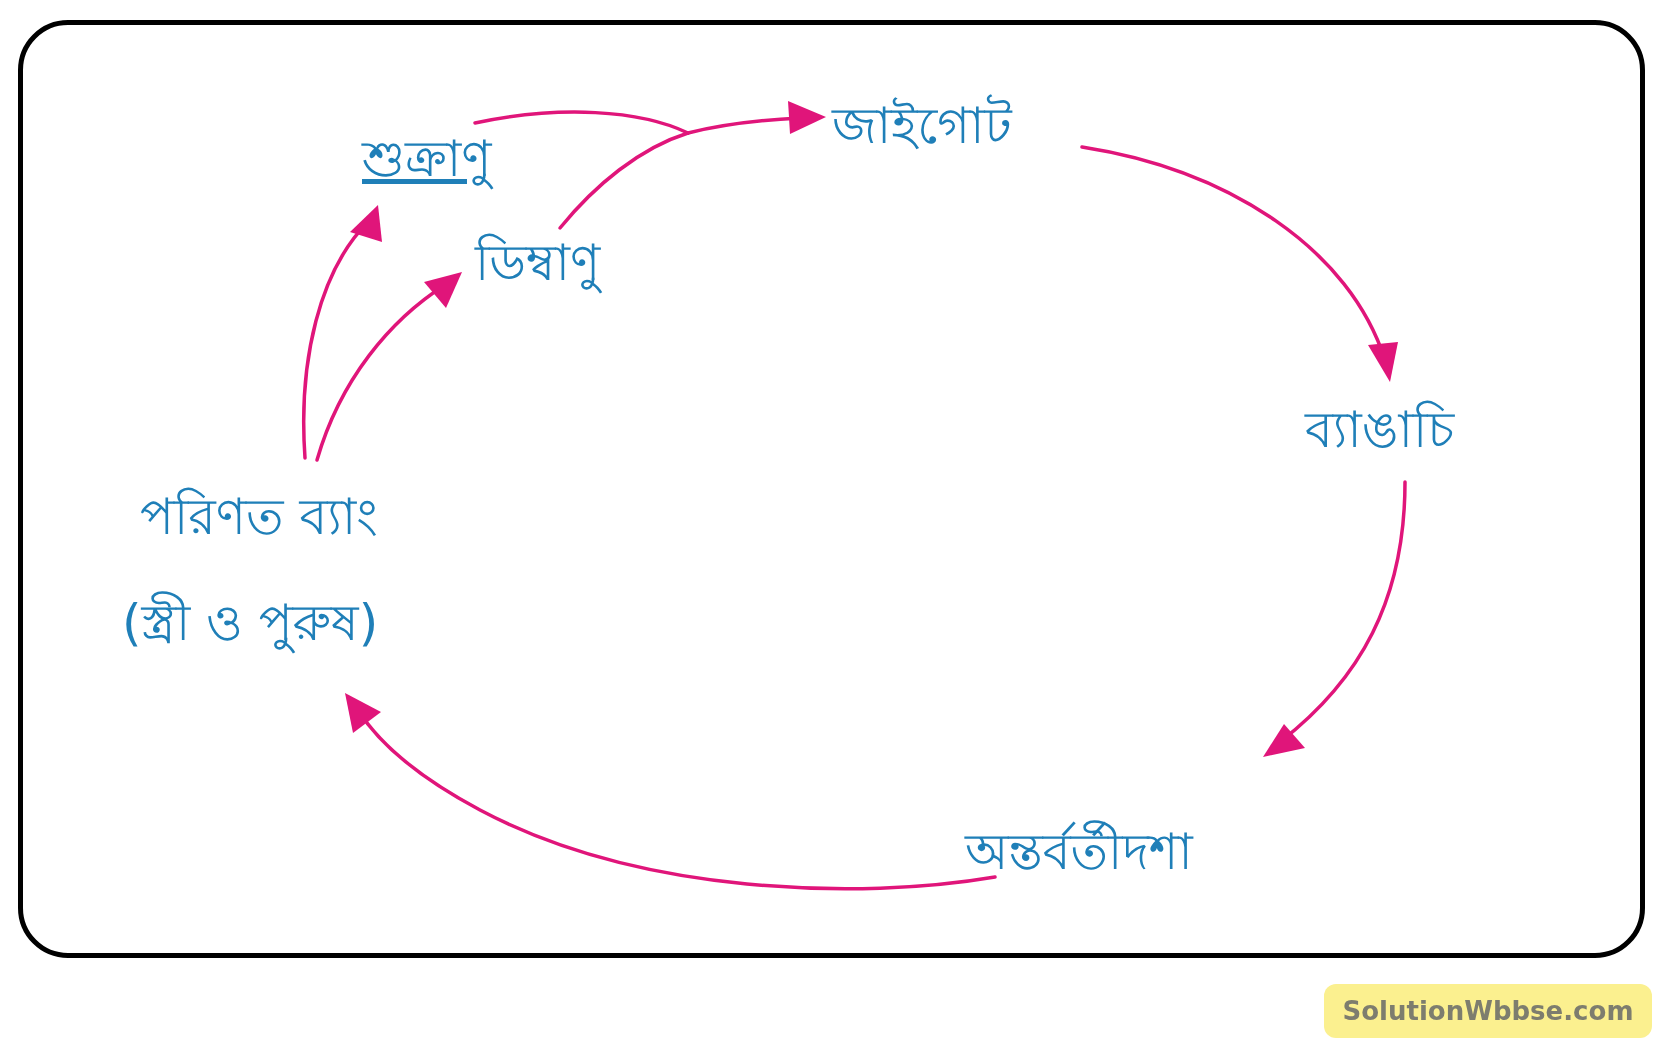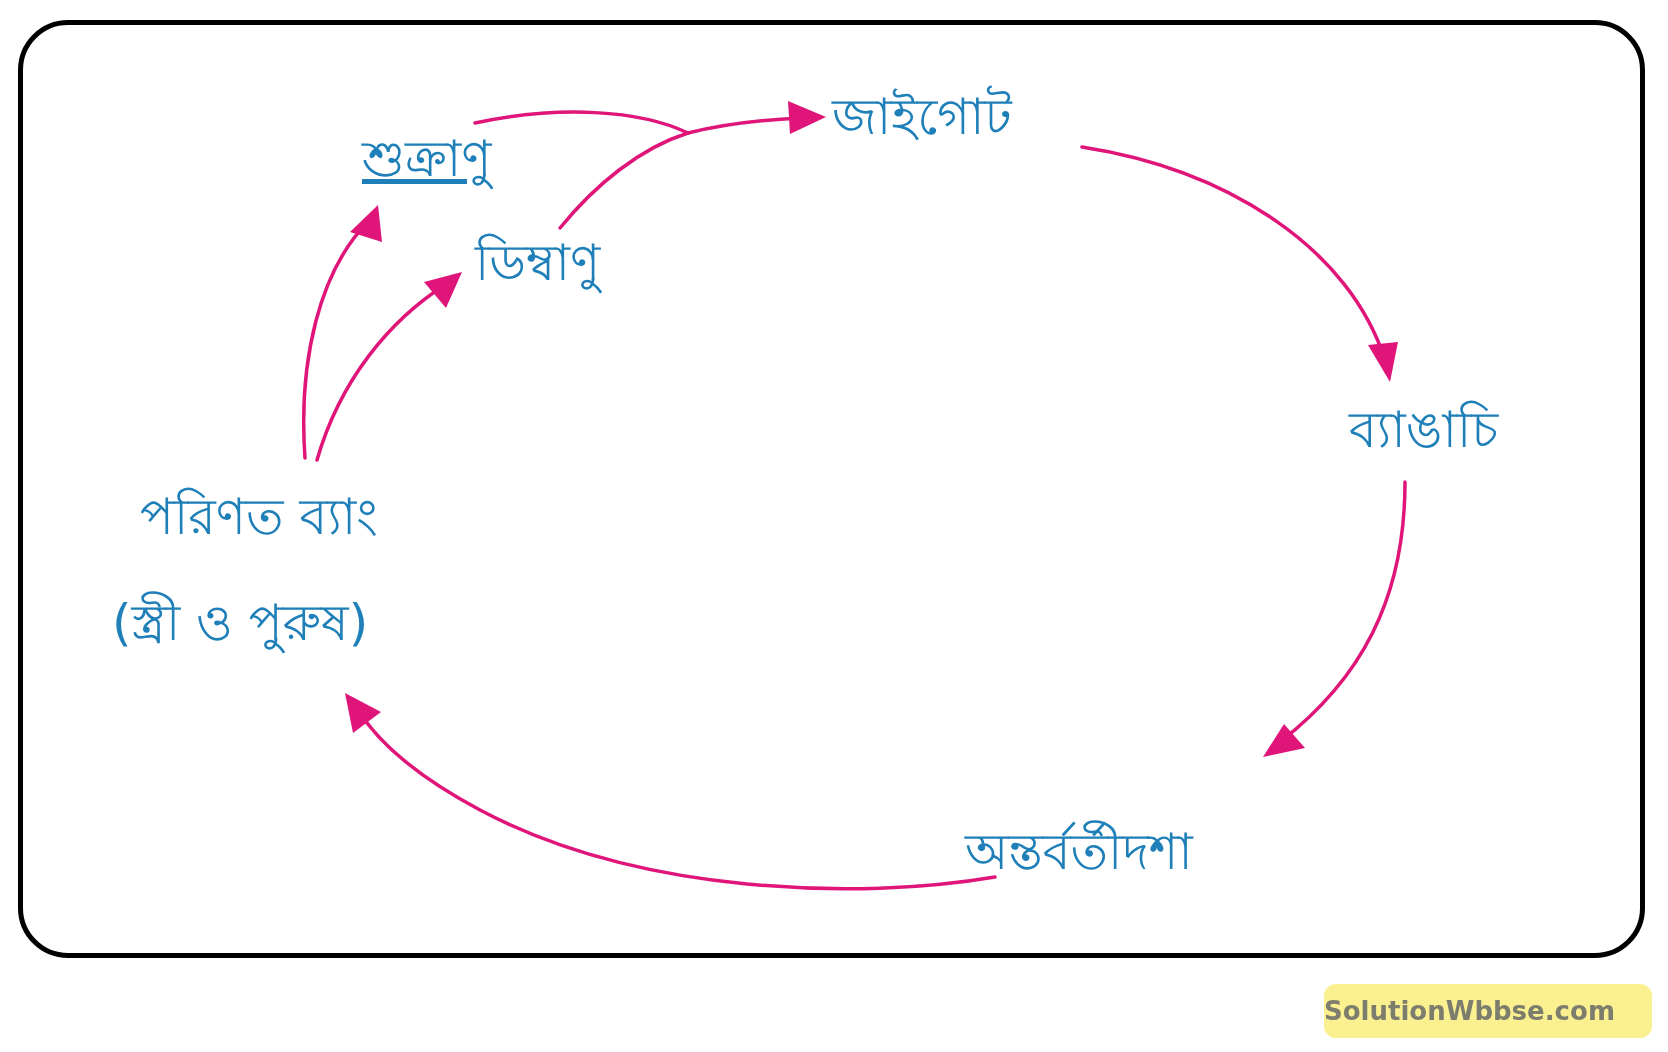--- a/index.html
+++ b/index.html
@@ -8,21 +8,21 @@
     position: absolute; left: 18px; top: 20px; width: 1617px; height: 928px;
     border: 5px solid #000000; border-radius: 50px; box-sizing: content-box; background: #ffffff;
   }
   svg.arrows { position: absolute; left: 0; top: 0; width: 1668px; height: 1052px; }
   .label {
     position: absolute; color: #1f7fb8; font-size: 50px; line-height: 1; white-space: nowrap;
     font-family: "DejaVu Sans", sans-serif; letter-spacing: 0px;
   }
   .watermark {
     position: absolute; left: 1324px; top: 984px; width: 328px; height: 54px;
-    background: #fbf08f; border-radius: 12px; display: flex; align-items: center; 
+    background: #fbf08f; border-radius: 12px; display: flex; align-items: center; justify-content: center;
     color: #7d7d6e; font-family: "DejaVu Sans", sans-serif; font-weight: bold; font-size: 26px;
   }
 </style>
 </head>
 <body>
 
 <div class="frame"></div>
 
 <svg class="arrows" viewBox="0 0 1668 1052" xmlns="http://www.w3.org/2000/svg">
   <defs>
@@ -53,21 +53,21 @@
     <polygon points="462,272 424,282 446,308"></polygon>
     <polygon points="826,117 788,101 790,134"></polygon>
     <polygon points="1390,382 1368,345 1398,342"></polygon>
     <polygon points="1263,757 1284,724 1305,748"></polygon>
     <polygon points="345,693 353,733 381,712"></polygon>
   </g>
 </svg>
 
 <div class="label" style="left:362px; top:134px;text-decoration:underline;">শুক্রাণু</div>
 <div class="label" style="left:475px; top:238px;text-align:center;">ডিম্বাণু</div>
-<div class="label" style="left:832px; top:92px;">জাইগোট</div>
-<div class="label" style="left:1305px; top:405px;margin-left:44px;">ব্যাঙাচি</div>
+<div class="label" style="left:832px; top:101px;">জাইগোট</div>
+<div class="label" style="left:1305px; top:405px;">ব্যাঙাচি</div>
 <div class="label" style="left:965px; top:827px;">অন্তর্বর্তীদশা</div>
 <div class="label" style="left:140px; top:492px;">পরিণত ব্যাং</div>
-<div class="label" style="left:112px; top:598px;">(স্ত্রী ও পুরুষ)</div>
+<div class="label" style="left:122px; top:598px;">(স্ত্রী ও পুরুষ)</div>
 
 <div class="watermark">
   <span>SolutionWbbse.com</span>
 </div>
 
 </body></html>

